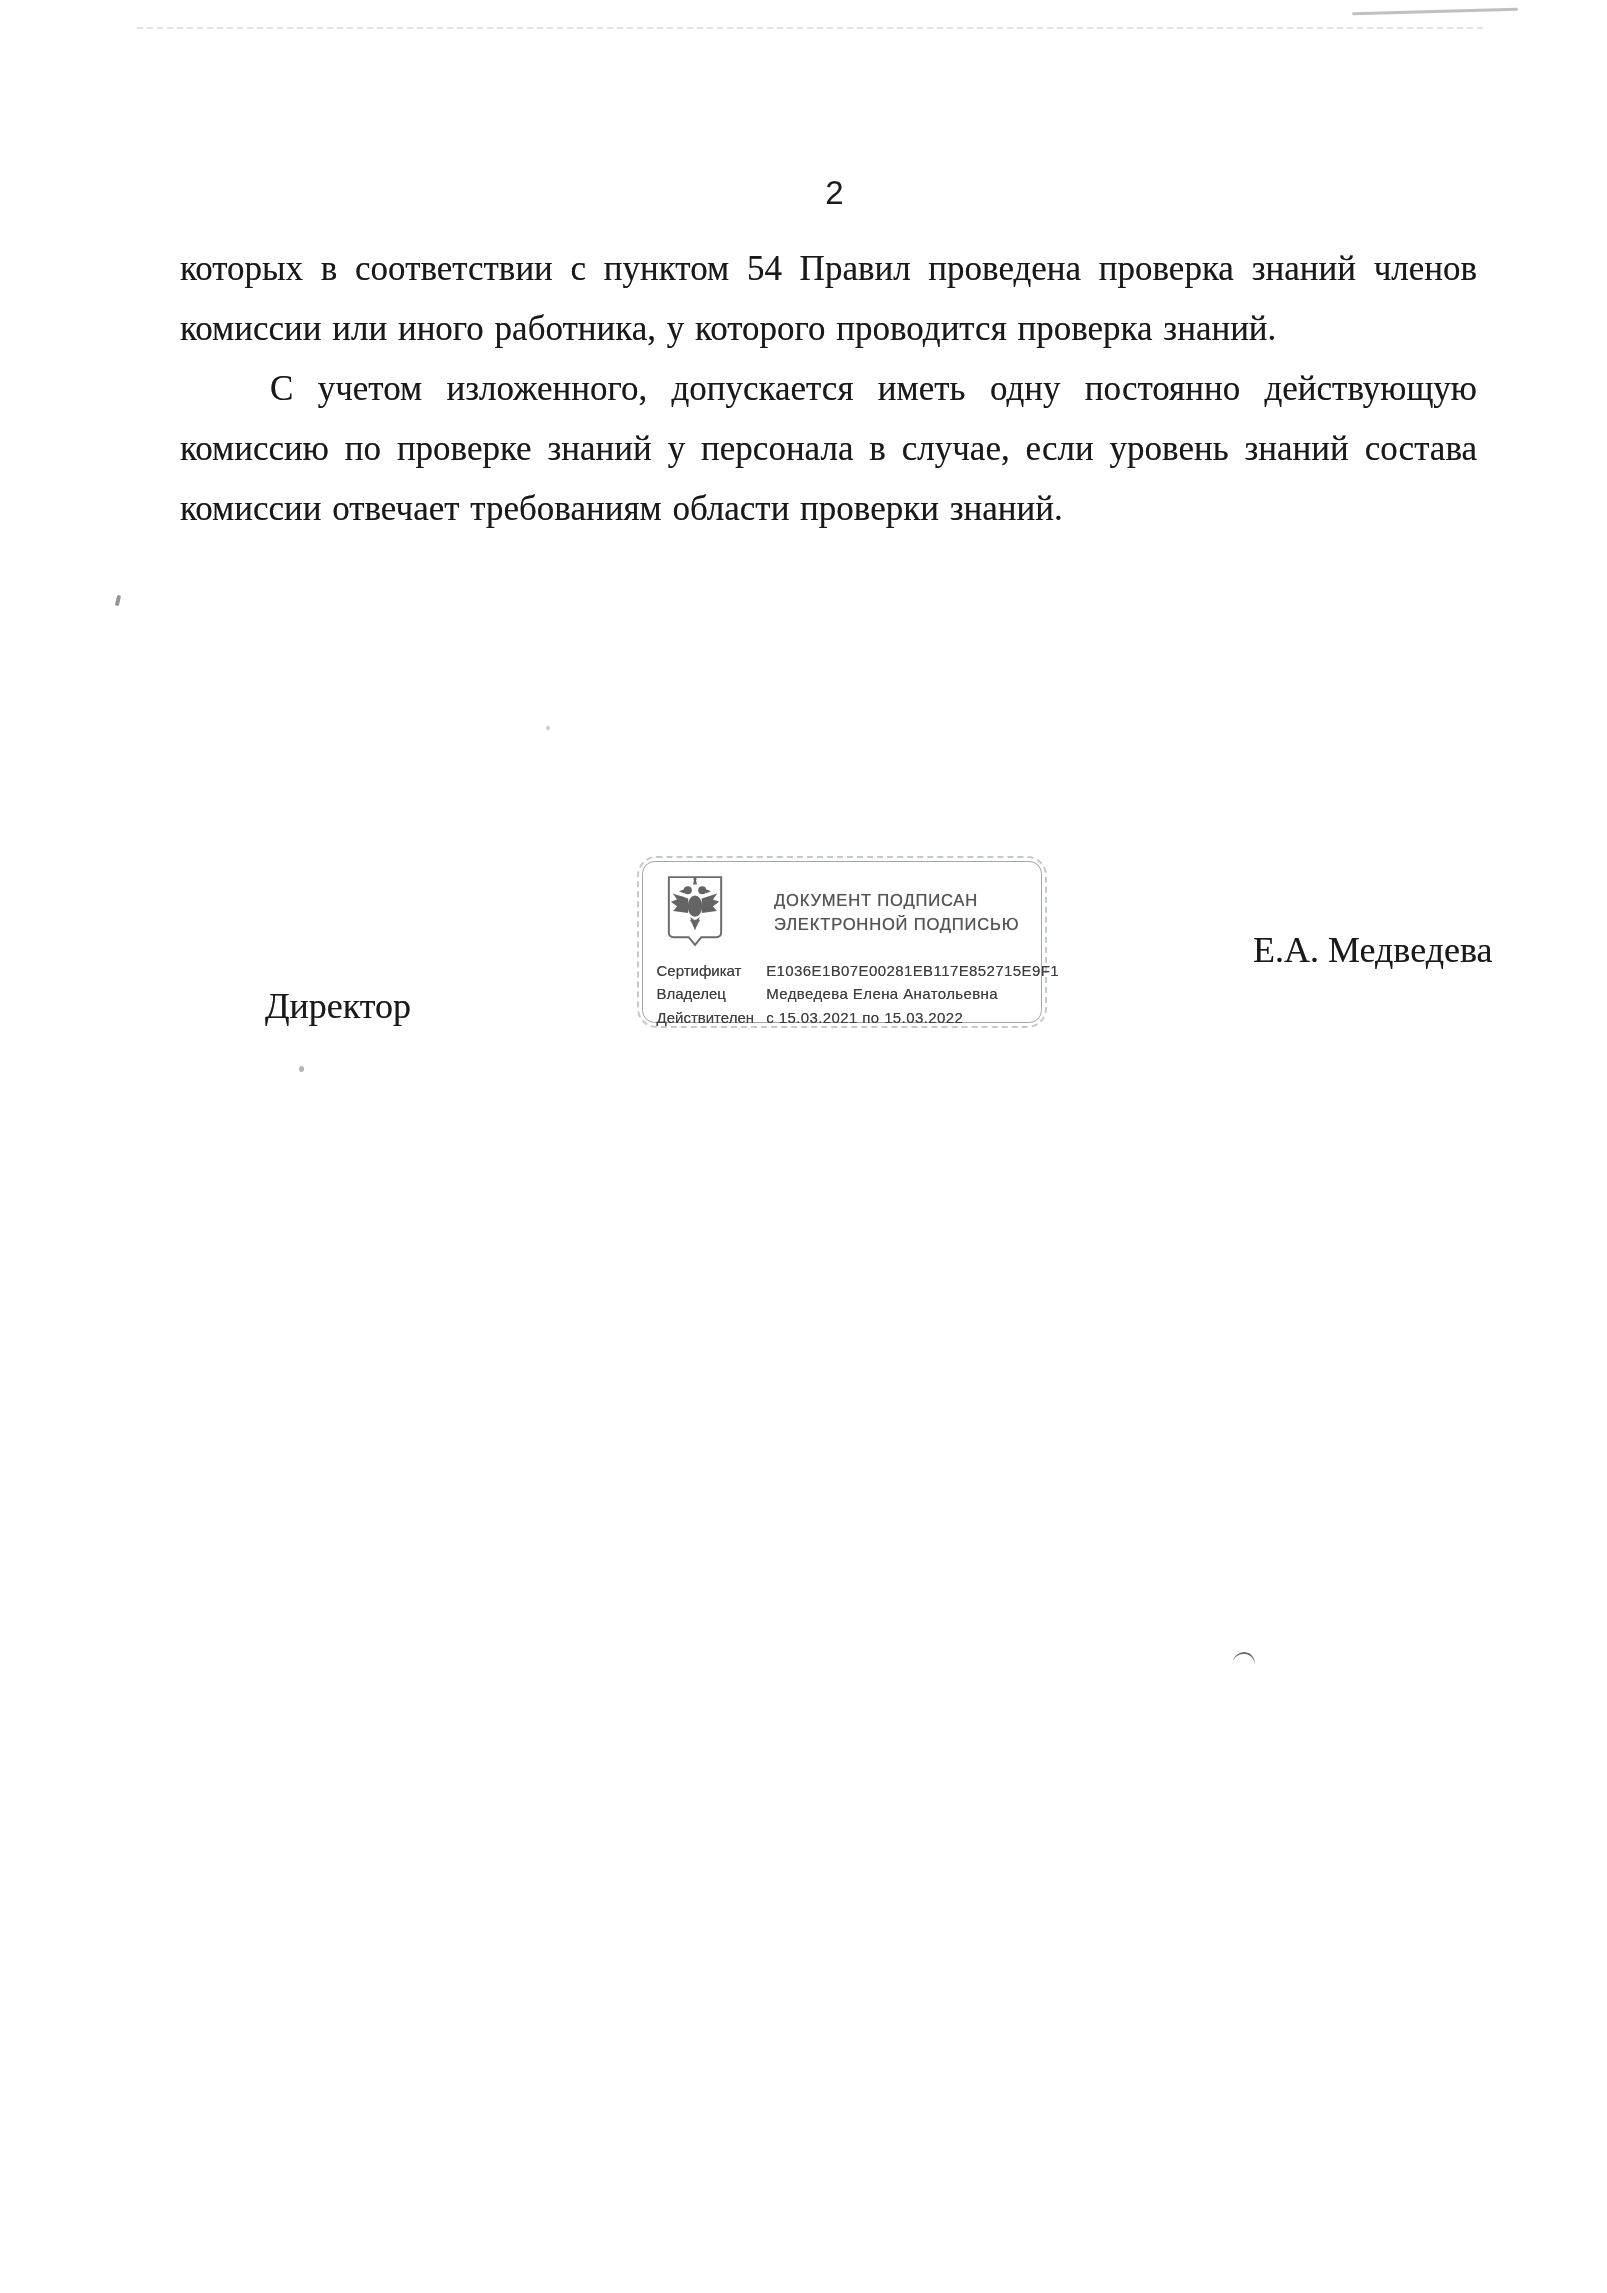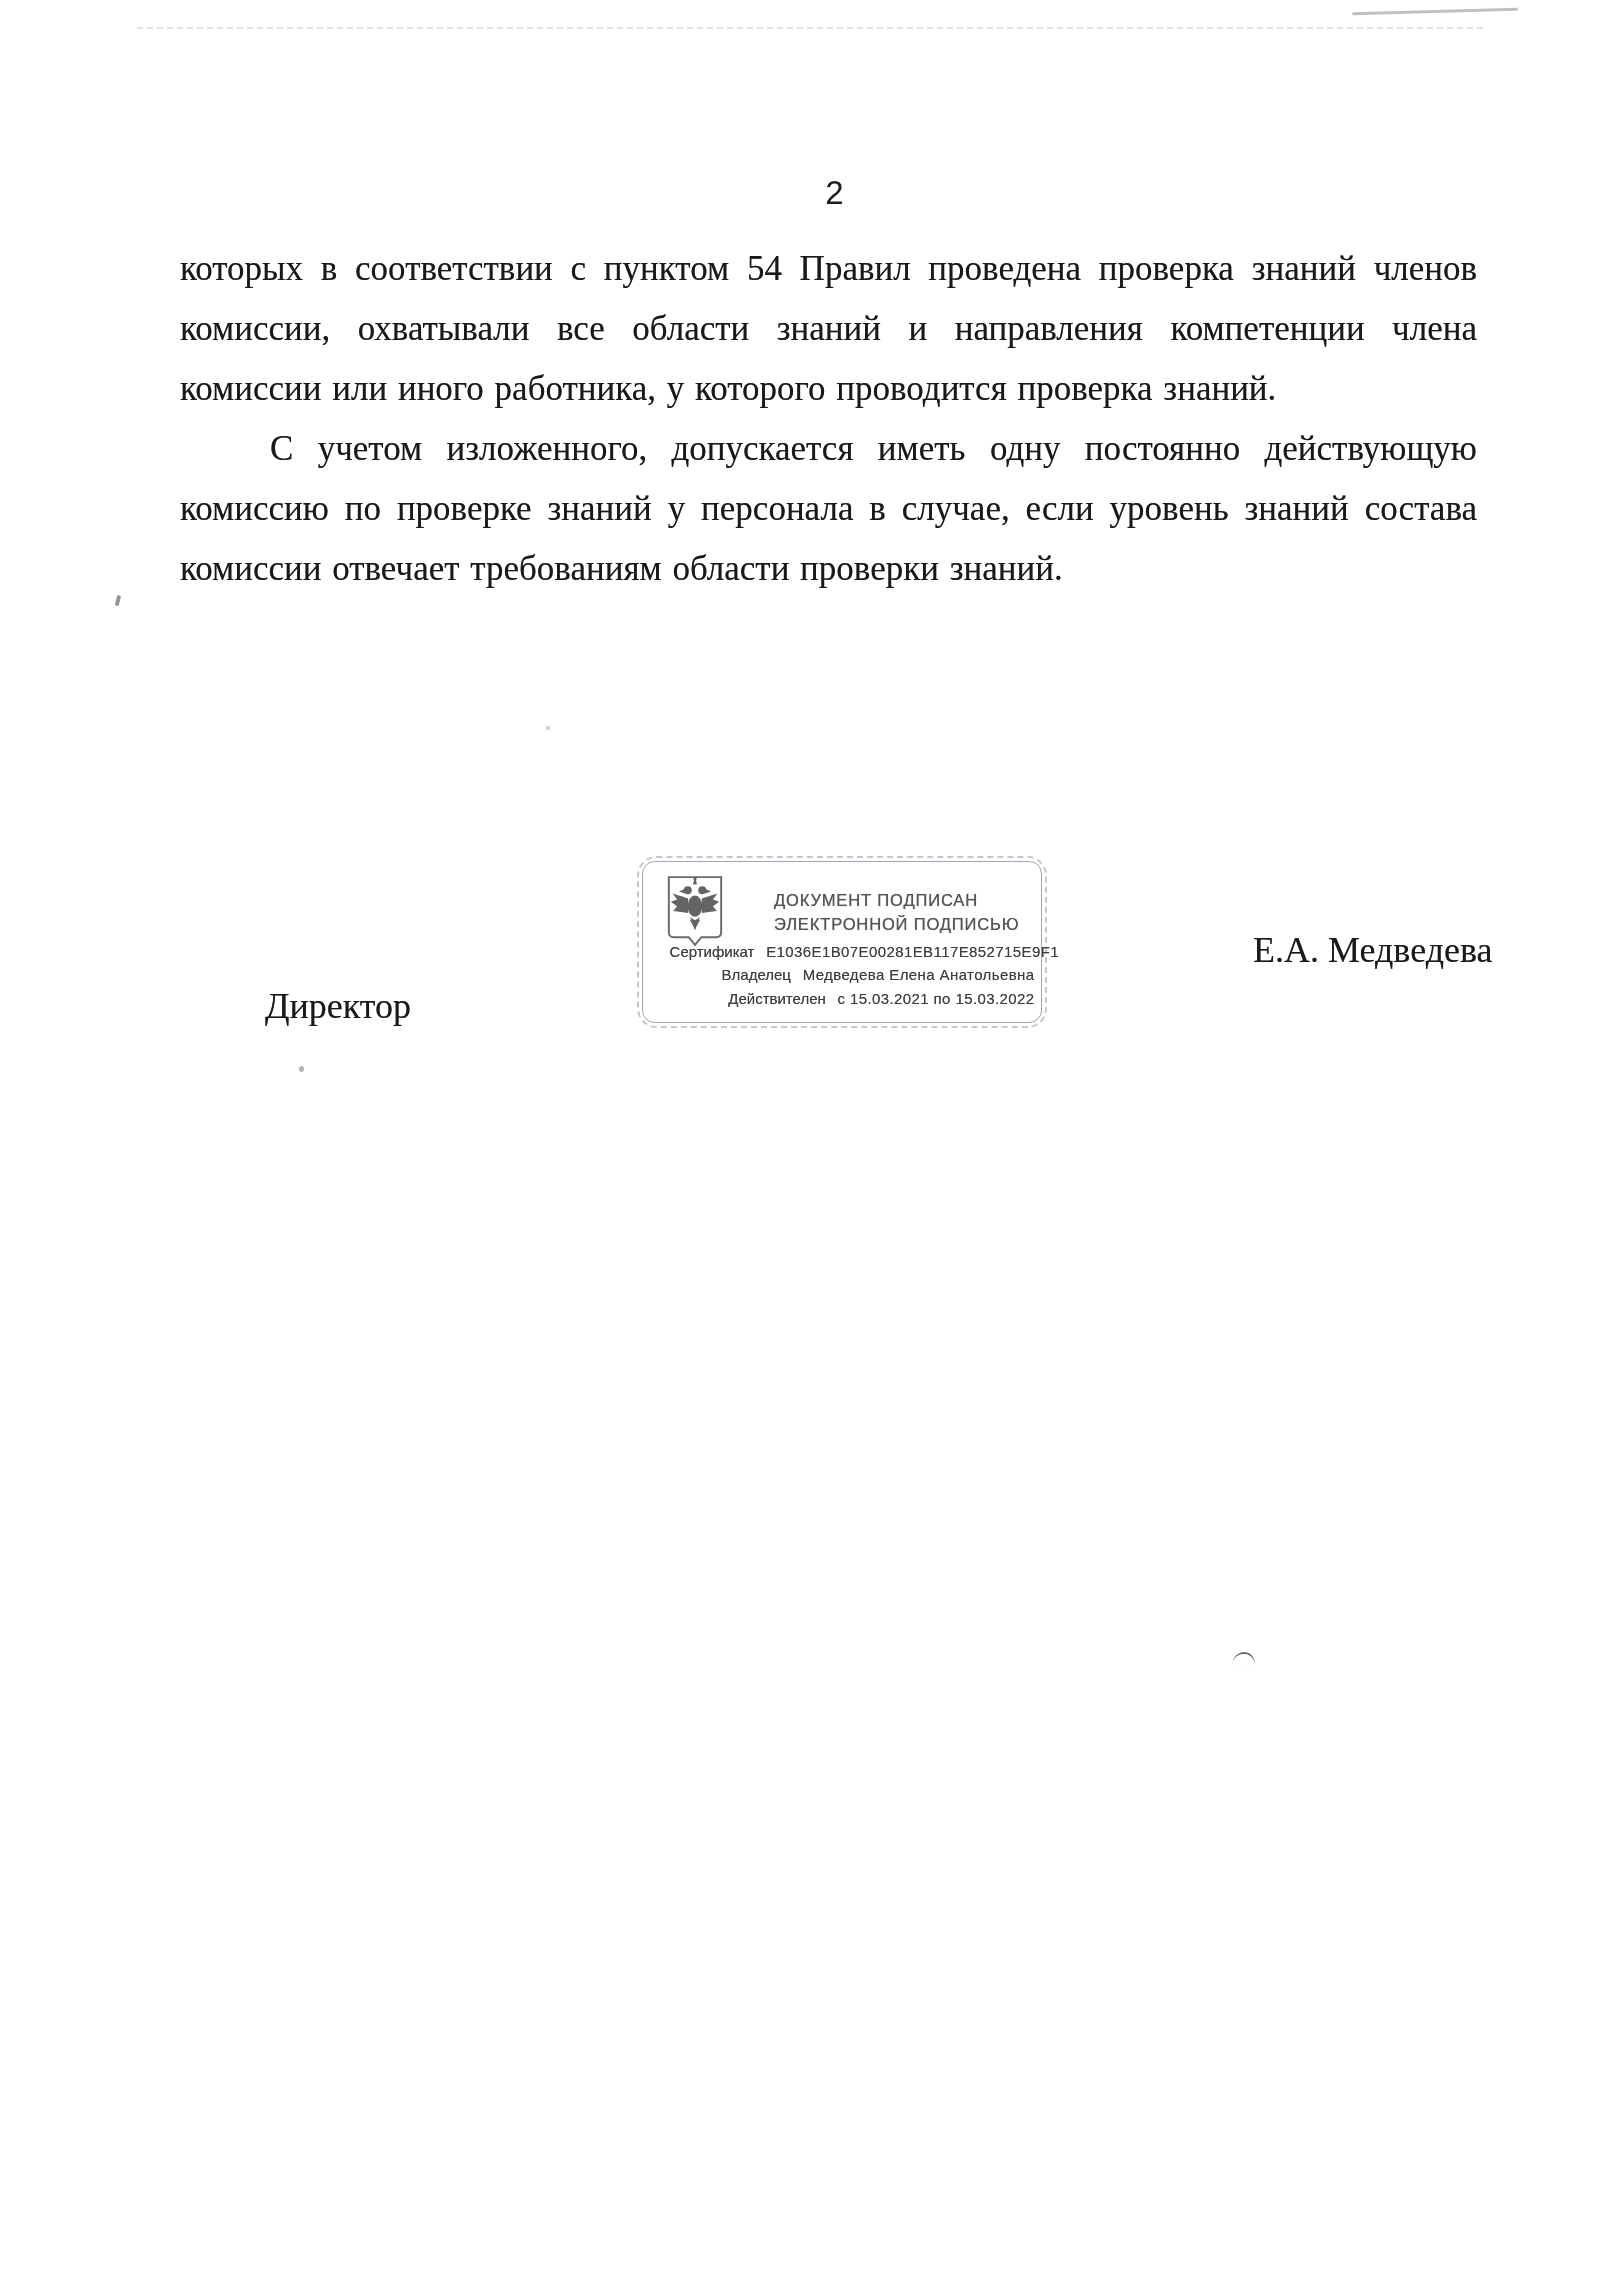--- a/index.html
+++ b/index.html
@@ -94,24 +94,23 @@
   .stamp-emblem{
     position:absolute;left:27px;top:17.6px;width:62px;height:76px;
   }
   .stamp-title{
     position:absolute;left:137px;top:33px;width:261px;
     font-size:16.6px;line-height:24.4px;letter-spacing:0.8px;
     color:#555555;text-align:left;
     text-shadow:0 0 0.7px rgba(85,85,85,0.9);
   }
   .stamp-info{
-    position:absolute;left:19.5px;top:84px;width:378px;
+    position:absolute;left:19.5px;top:103px;width:378px;
     font-size:15px;line-height:23.4px;color:#3e3e3e;
     text-shadow:0 0 0.5px rgba(62,62,62,0.7);
-    text-align:right;
   }
   .stamp-row{white-space:nowrap;}
   .stamp-row .lbl{display:inline-block;min-width:98px;margin-right:11.7px;}
   .stamp-row .val{letter-spacing:0.4px;}
 </style>
 </head>
 <body>
 
 <div class="page">
 
@@ -119,21 +118,20 @@
   <div class="scan-mark-topright"></div>
   <div class="scan-speck-a"></div>
   <div class="scan-speck-b"></div>
   <div class="scan-speck-c"></div>
   <div class="scan-tilde"></div>
 
   <div class="page-number">2</div>
 
   <div class="body-text">
     <div class="line">которых в соответствии с пунктом 54 Правил проведена проверка знаний членов</div>
-    <div class="line">комиссии, охватывали все области знаний и направления компетенции члена</div>
     <div class="line last">комиссии или иного работника, у которого проводится проверка знаний.</div>
     <div class="line first">С учетом изложенного, допускается иметь одну постоянно действующую</div>
     <div class="line">комиссию по проверке знаний у персонала в случае, если уровень знаний состава</div>
     <div class="line last">комиссии отвечает требованиям области проверки знаний.</div>
   </div>
 
   <div class="director-label">Директор</div>
   <div class="signer-name">Е.А. Медведева</div>
 
   <div class="stamp">

